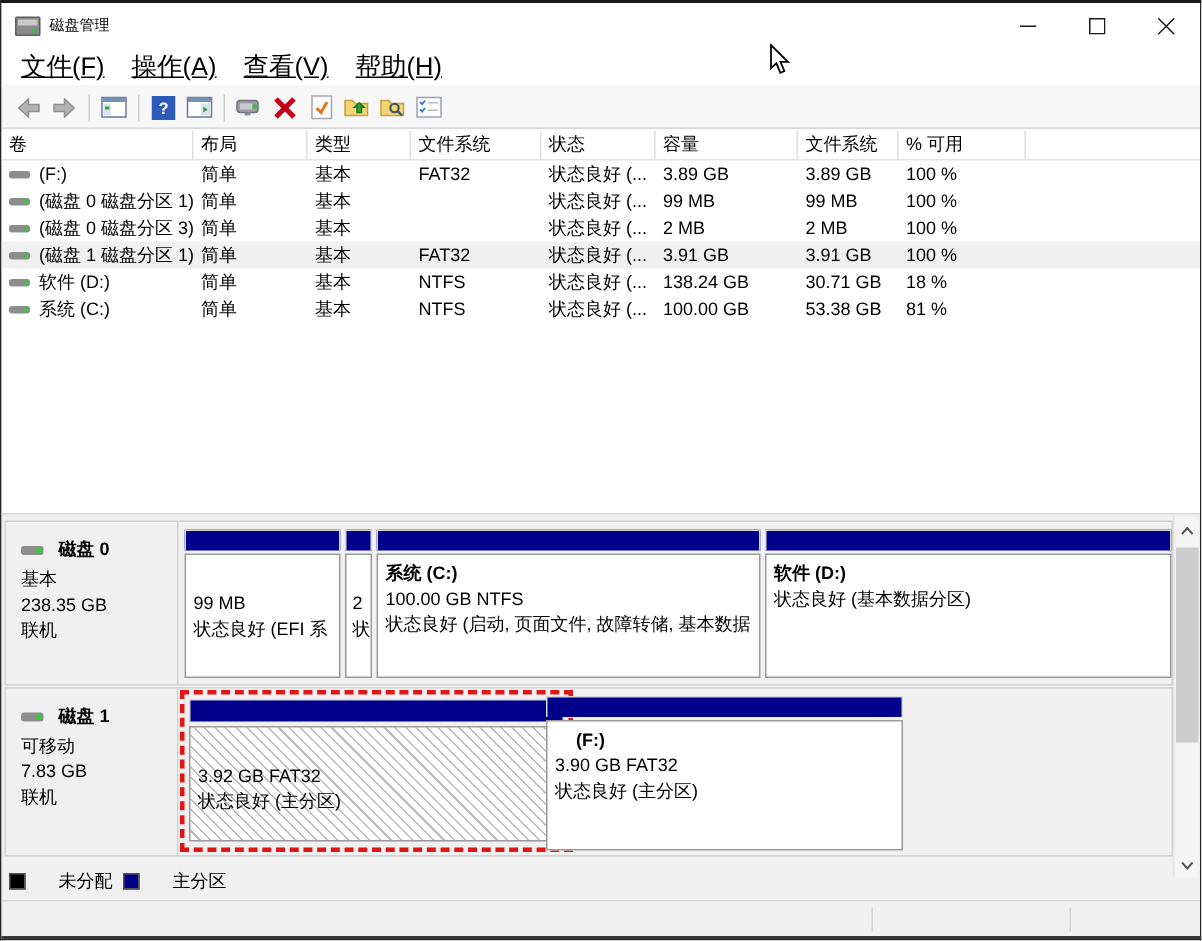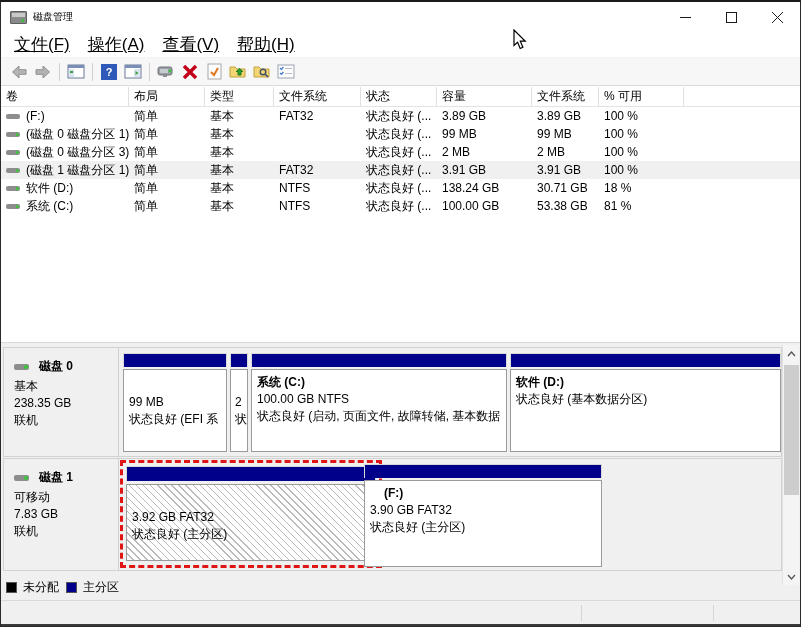--- a/index.html
+++ b/index.html
@@ -60,21 +60,21 @@
   .pt.selected .pbody { position:absolute; top:21px; left:3px; right:3px; bottom:4px; }
 
   
   .vscroll { position:absolute; right:1px; top:2px; width:17px; height:240px; background:#f4f4f4; border-left:1px solid #e2e2e2; }
   .sb-btn { position:absolute; left:0; width:17px; height:17px; display:flex; align-items:center; justify-content:center; color:#555; }
   .sb-up { top:0; } .sb-down { bottom:0; }
   .sb-thumb { position:absolute; left:1px; width:15px; top:20px; height:130px; background:#cdcdcd; }
 
   
   .legend { position:absolute; left:5px; top:236px; display:flex; align-items:center; gap:7px; }
-  .leg-item { display:flex; align-items:center; gap:6px;justify-content:flex-end; }
+  .leg-item { display:flex; align-items:center; gap:22px;justify-content:flex-end; }
   .leg-sq { width:11px; height:11px; border:1px solid #555; }
 
   
   .statusbar { position:absolute; top:598px; left:0; right:0; height:24px; background:#f0f0f0; border-top:1px solid #d9d9d9; }
   .sb-div { position:absolute; top:4px; width:1px; height:16px; background:#d5d5d5; }
   .darkstrip { position:absolute; top:622px; left:0; right:0; height:5px; background:#3a3a3a; }
 
   .cursor { position:absolute; left:512px; top:27px; z-index:99; pointer-events:none; }
 </style>
 </head>

